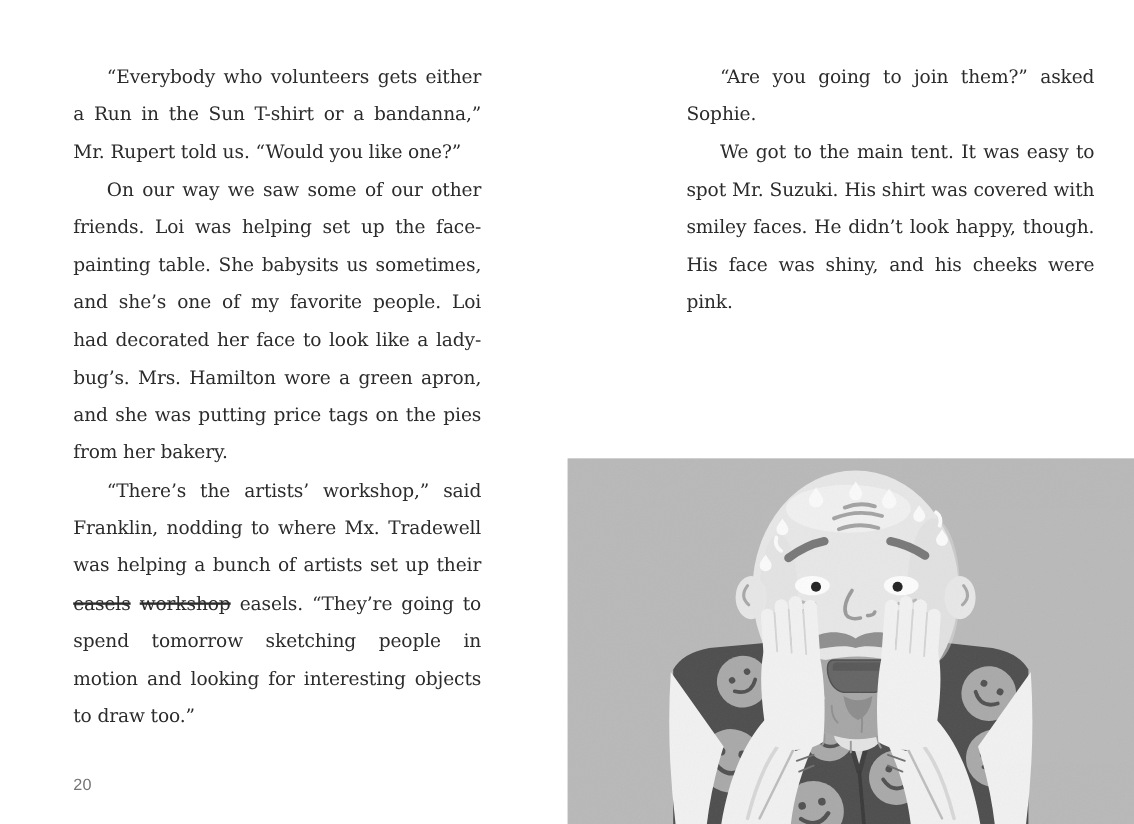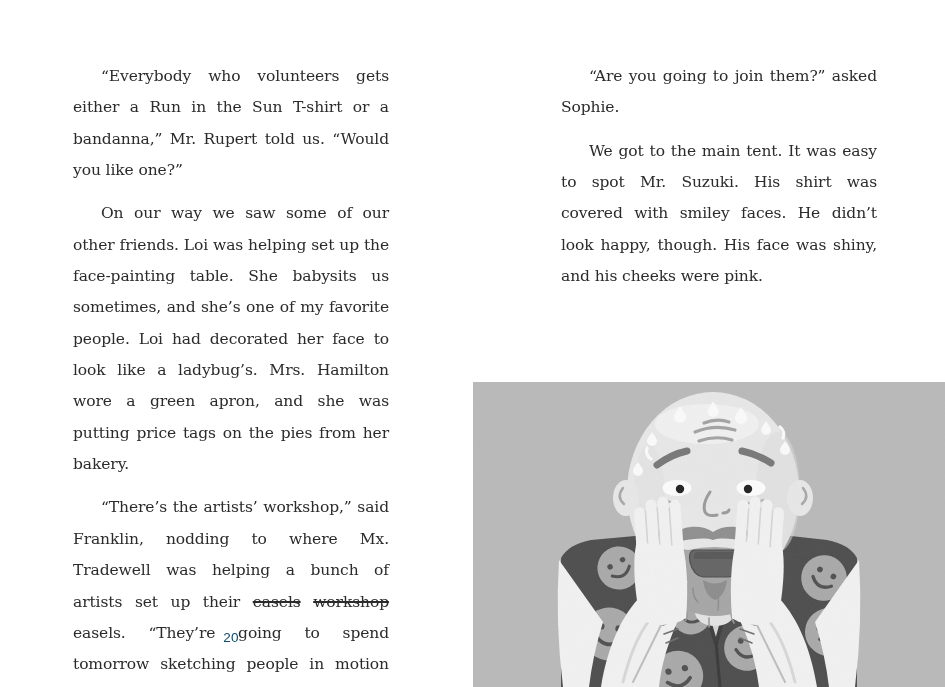--- a/index.html
+++ b/index.html
@@ -2,27 +2,27 @@
 <html style="--ill-background: #b9b9b9; --ill-skin: #e7e7e7; --ill-skin_highlight: #f3f3f3; --ill-hands: #f1f1f1; --ill-shirt: #4e4e4e; --ill-undershirt: #d6d6d6; --ill-smiley: #a9a9a9; --ill-smiley_features: #515151; --ill-beard: #a6a6a6; --ill-mustache: #8f8f8f; --ill-mouth: #656565; --ill-brow: #787878; --ill-sweat: #fafafa;"><head>
 <meta charset="utf-8">
 <style>
   html,body{margin:0;padding:0;}
   body{width:945px;height:687px;background:#ffffff;overflow:hidden;position:relative;
        font-family:"DejaVu Serif","Liberation Serif",serif;}
   .spread{position:absolute;inset:0;width:945px;height:687px;background:#ffffff;}
   .text-col{position:absolute;top:49px;width:340px;color:#2b2b2b;
             font-size:15.5px;line-height:31.35px;letter-spacing:-0.1px;
             text-align:justify;}
-  .text-col p{margin:12px;text-indent:28px;}
+  .text-col p{margin:0;text-indent:28px;}
   .text-col .strike{text-decoration:line-through;text-decoration-thickness:1.5px;}
   #left-text{left:61px;}
-  #right-text{left:549px;}
-  .page-number{position:absolute;left:61px;top:630px;width:340px;text-align:center;
+  #right-text{left:572px;}
+  .page-number{position:absolute;left:61px;top:646px;width:340px;text-align:left;
                font-family:"Liberation Sans","DejaVu Sans",sans-serif;
-               font-size:13.5px;color:#0c4a6e;letter-spacing:0.3px;}
+               font-size:13.5px;color:#737373;letter-spacing:0.3px;}
   .illustration{position:absolute;left:473px;top:382px;width:472px;height:305px;
                 overflow:hidden;background:#b9b9b9;}
   .illustration svg{display:block;}
 </style>
 </head>
 <body>
 
 <div class="spread">
 
   <div class="text-col" id="left-text">

